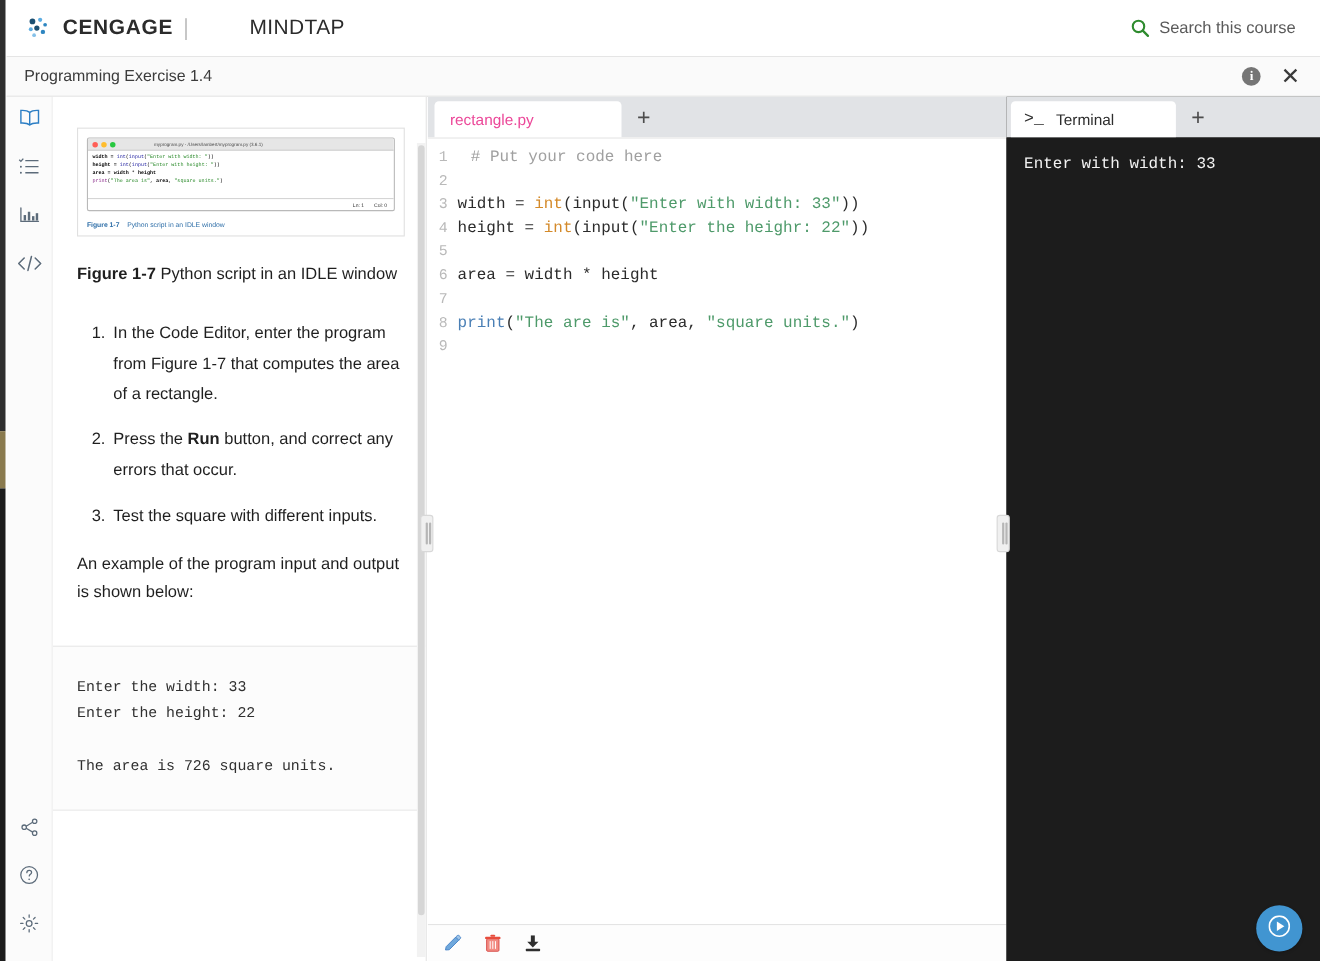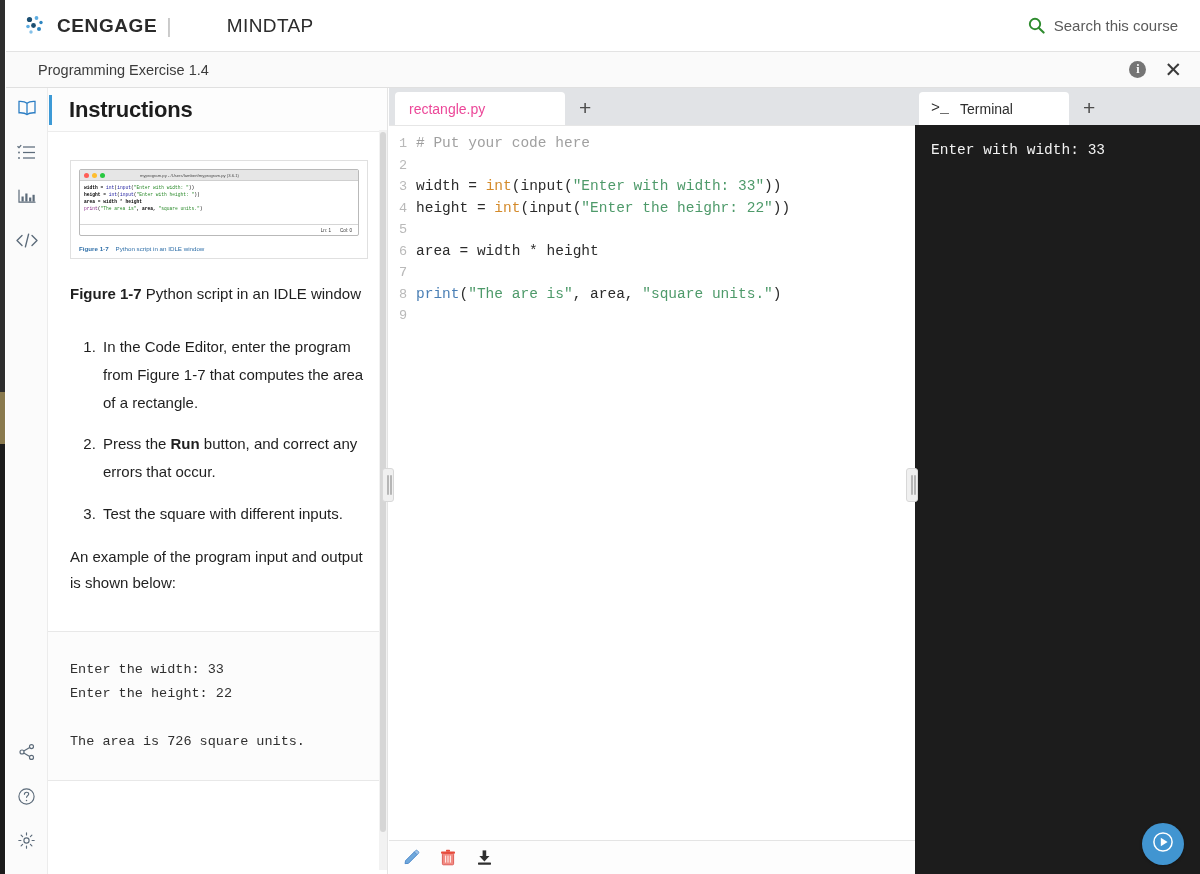--- a/index.html
+++ b/index.html
@@ -33,21 +33,21 @@
   .brand-right { margin-left:auto; display:flex; align-items:center; padding-right:22px; }
   .search-icon { margin-right:9px; display:flex; align-items:center; }
   .search-label { font-size:15px; color:#5a5a5a; }
 
   
   .titlebar {
     position:absolute; left:6px; top:52px; width:1194px; height:36px;
     background:#fafafa; border-bottom:1px solid #e0e0e0;
     display:flex; align-items:center;
   }
-  .exercise-title { padding-left:32px; font-size:14.5px; color:#3c3c3c; }
+  .exercise-title { padding-left:16px; font-size:14.5px; color:#3c3c3c; }
   .titlebar-actions { margin-left:auto; display:flex; align-items:center; gap:18px; padding-right:18px; }
   .info-btn { width:17px; height:17px; border-radius:50%; background:#757575; color:#fff;
     font-size:12px; font-weight:bold; display:flex; align-items:center; justify-content:center;
     font-family:"Liberation Serif", serif; cursor:pointer; }
   .close-btn { font-size:21px; color:#3a3a3a; line-height:1; cursor:pointer; font-weight:400; }
 
   
   .rail {
     position:absolute; left:6px; top:88px; width:42px; height:786px;
     background:#fbfbfb; border-right:1px solid #ececec;
@@ -159,21 +159,21 @@
   .gutter {
     width:22px; padding-top:7px; text-align:right; padding-right:4px;
     font-family:"Liberation Mono", monospace; font-size:13.5px; line-height:21.5px;
     color:#b9b9b9; user-select:none; flex-shrink:0;
   }
   .code-lines {
     flex:1; padding-top:7px; padding-left:5px;
     font-family:"Liberation Mono", monospace; font-size:14.5px; line-height:21.5px;
     color:#2b2b2b; white-space:pre;
   }
-  .code-lines .cmt { color:#a0a0a0; }
+  .code-lines .cmt { color:#a0a0a0;margin-left:12px; }
   .code-lines .bi  { color:#d48a2a; }
   .code-lines .str { color:#4e9a6a; }
   .code-lines .fnc { color:#4a7fb5; }
   .editor-bottombar {
     height:34px; border-top:1px solid #e4e4e4; background:#fdfdfd;
     display:flex; align-items:center; gap:20px; padding-left:14px; flex-shrink:0;
   }
   .tool-ic { cursor:pointer; display:flex; align-items:center; }
 
   
@@ -318,24 +318,20 @@
           <svg width="19" height="19" viewBox="0 0 19 19" stroke="currentColor" fill="none" stroke-width="1.15">
             <circle cx="9.5" cy="9.5" r="2.6"></circle>
             <path d="M9.5 1.8v2.1M9.5 15.1v2.1M1.8 9.5h2.1M15.1 9.5h2.1M4.1 4.1l1.5 1.5M13.4 13.4l1.5 1.5M14.9 4.1l-1.5 1.5M5.6 13.4l-1.5 1.5" stroke-linecap="round"></path>
           </svg>
         </span>
       </div>
     </div>
   </div>
 
   <div class="instr-panel">
-    <div class="instr-header">
-      <div class="instr-accent"></div>
-      <span class="instr-title">Instructions</span>
-    </div>
 
     <div class="instr-body">
 
       <div class="figure-box">
         <div class="idle-window">
           <div class="idle-titlebar">
             <span class="dot" style="background:#ff5f57"></span>
             <span class="dot" style="background:#ffbd2e"></span>
             <span class="dot" style="background:#28c840"></span>
             <span class="idle-path">myprogram.py - /Users/lambert/myprogram.py (3.6.1)</span>

